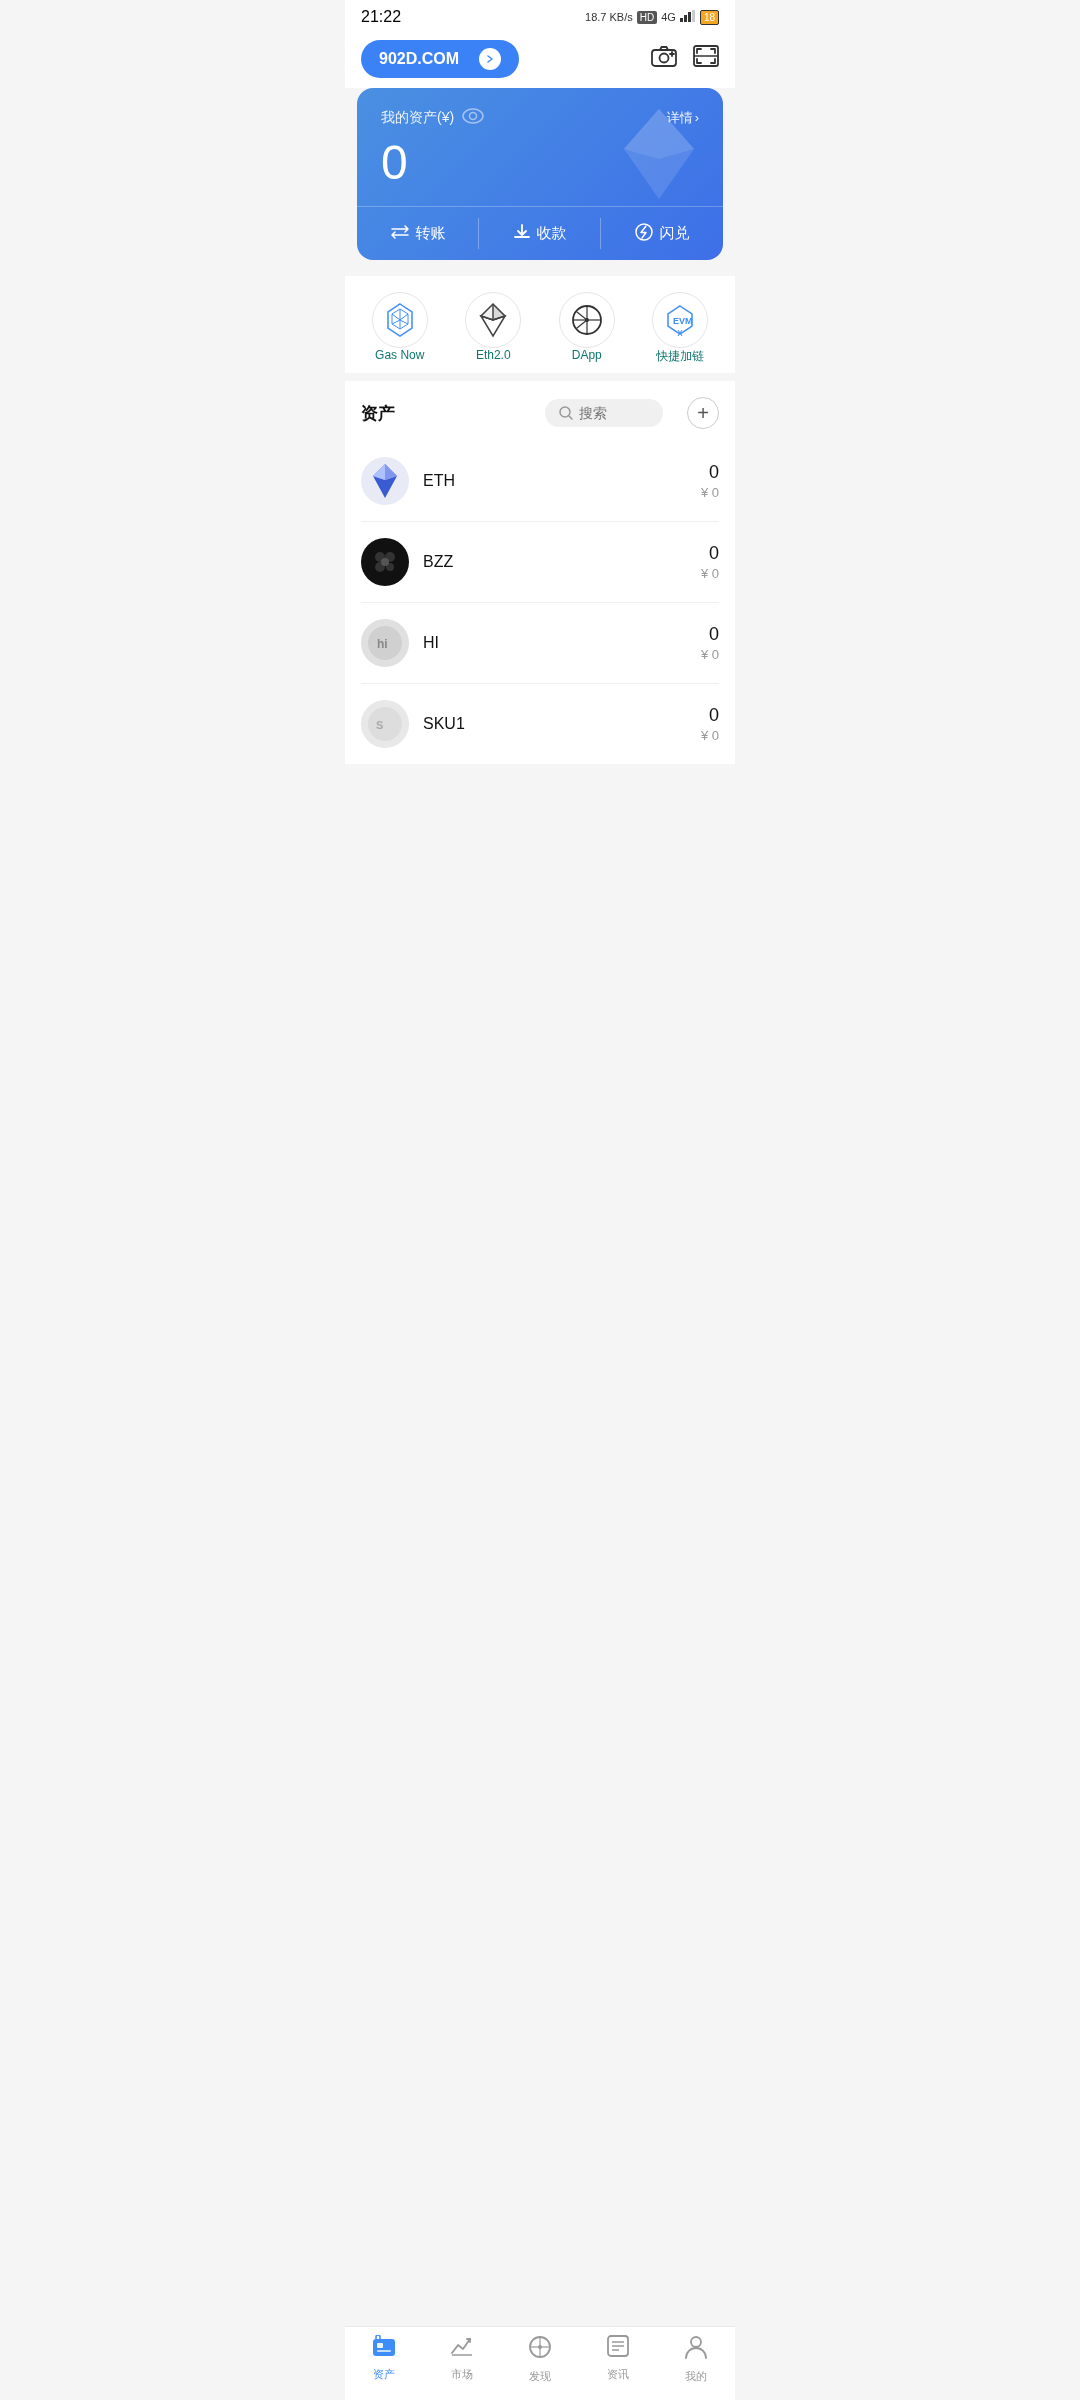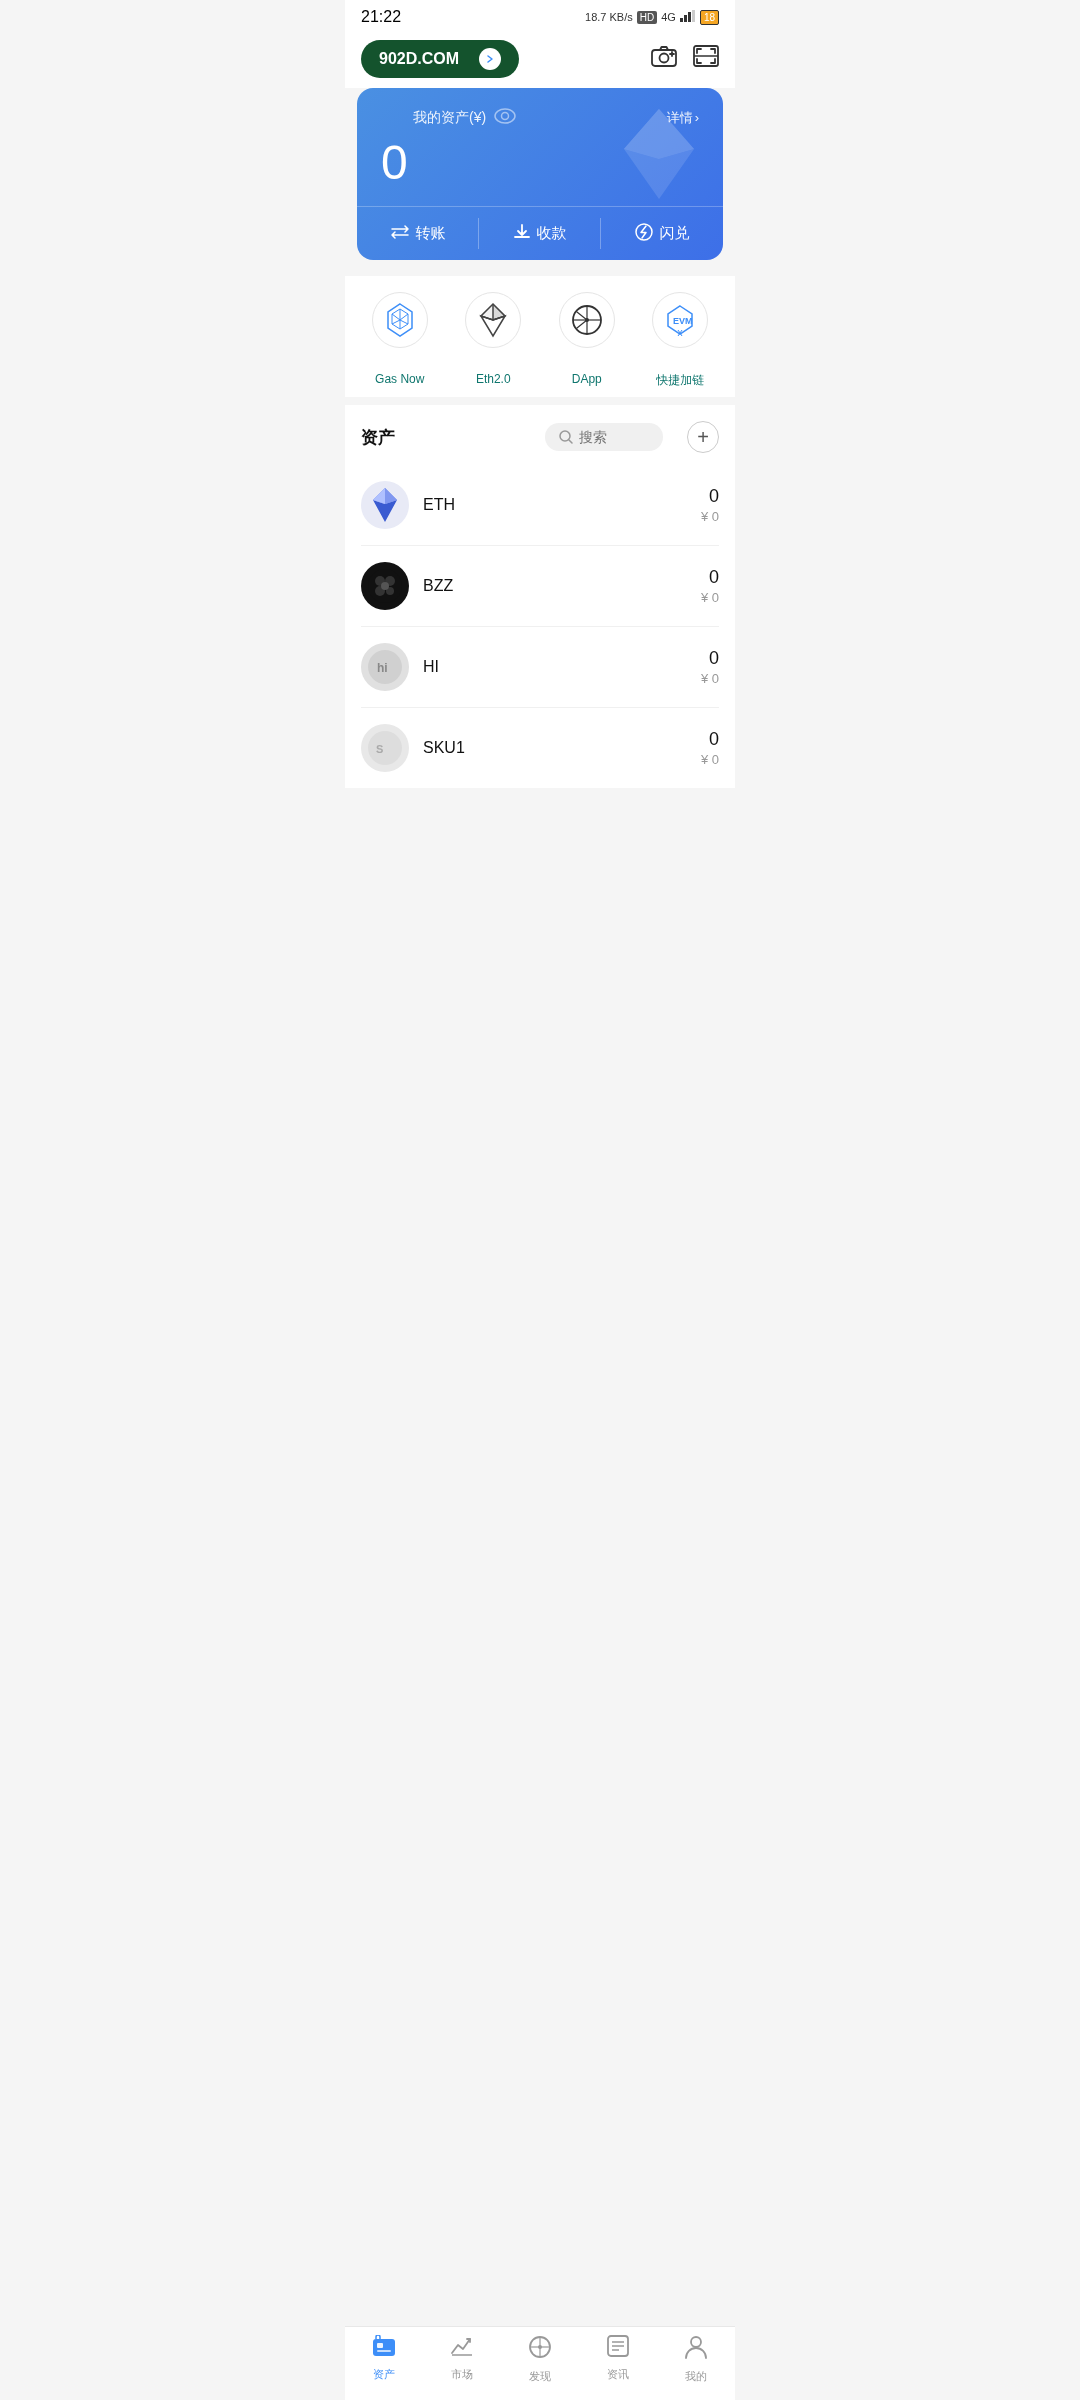--- a/index.html
+++ b/index.html
@@ -44,21 +44,21 @@
 
     
     .header {
       display: flex;
       justify-content: space-between;
       align-items: center;
       padding: 10px 16px;
       background: #fff;
     }
     .brand-btn {
-      background: #14532d;
+      background: #3b82f6;
       color: #fff;
       border: none;
       border-radius: 24px;
       padding: 8px 18px;
       font-size: 16px;
       font-weight: 700;
       display: flex;
       align-items: center;
       gap: 20px;
       cursor: pointer;
@@ -101,21 +101,20 @@
       justify-content: space-between;
       align-items: center;
       margin-bottom: 8px;
     }
     .asset-label {
       display: flex;
       align-items: center;
       gap: 8px;
       font-size: 14px;
       opacity: 0.9;
-      margin-left: 32px;
     }
     .detail-link {
       font-size: 13px;
       opacity: 0.9;
       display: flex;
       align-items: center;
       gap: 2px;
       cursor: pointer;
     }
     .asset-amount {
@@ -168,21 +167,21 @@
       display: flex;
       justify-content: space-around;
       padding: 16px 8px 8px;
       background: #fff;
       margin-bottom: 8px;
     }
     .quick-item {
       display: flex;
       flex-direction: column;
       align-items: center;
-      gap: 24px;
+      gap: 0;
       cursor: pointer;
     }
     .quick-icon-circle {
       width: 56px;
       height: 56px;
       border-radius: 50%;
       border: 1.5px solid #e5e5e5;
       display: flex;
       align-items: center;
       justify-content: center;

